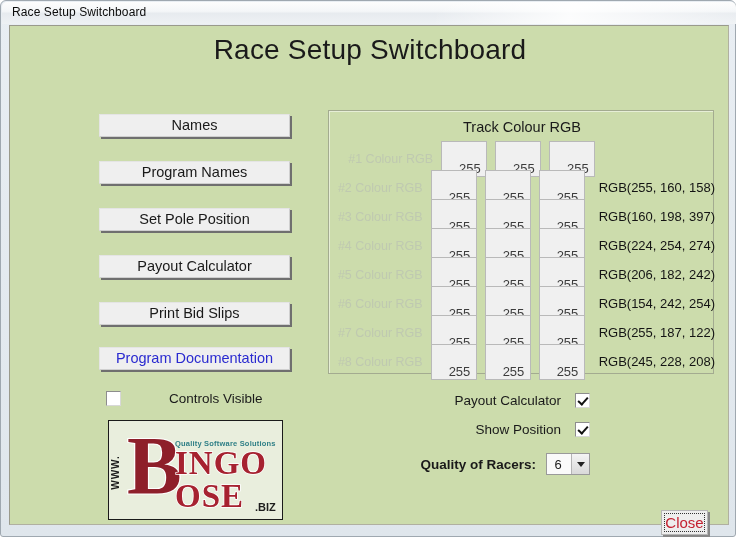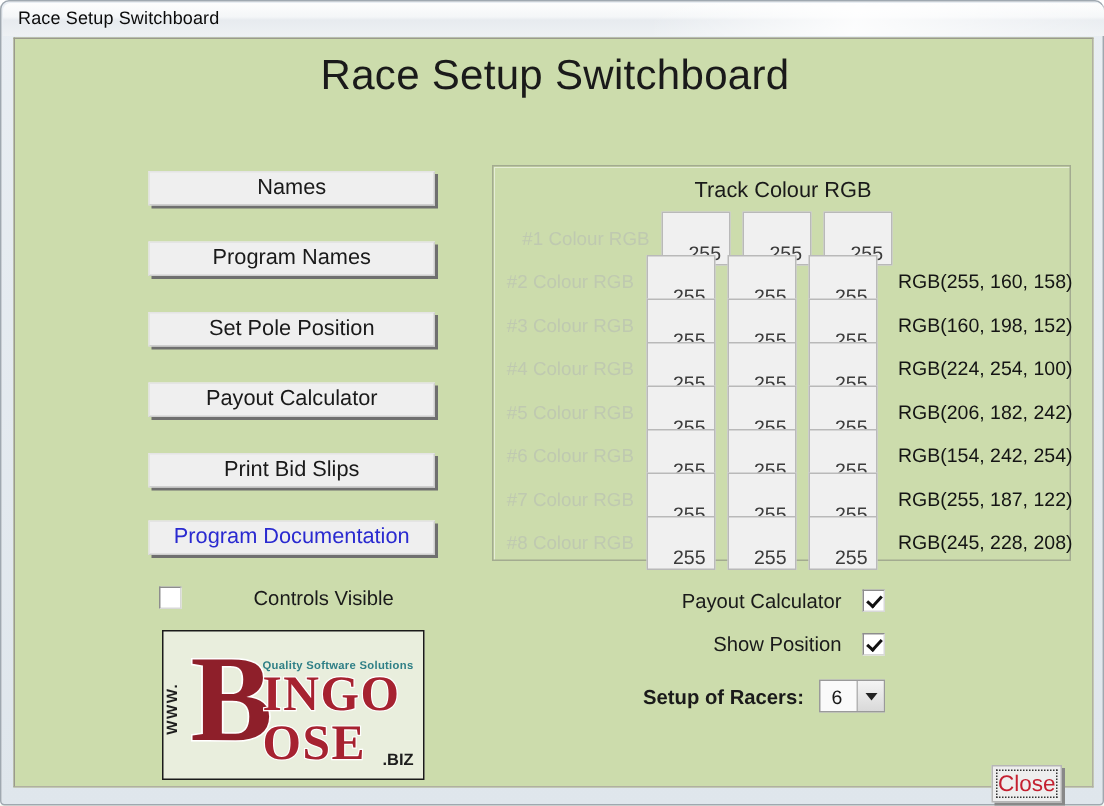--- a/index.html
+++ b/index.html
@@ -417,28 +417,28 @@
             <div class="rgb-input">255</div>
             <div class="rgb-input">255</div>
             <div class="rgb-input">255</div>
             <div class="rgb-text">RGB(255, 160, 158)</div>
           </div>
           <div class="rgb-row">
             <div class="rgb-label">#3 Colour RGB</div>
             <div class="rgb-input">255</div>
             <div class="rgb-input">255</div>
             <div class="rgb-input">255</div>
-            <div class="rgb-text">RGB(160, 198, 152)</div>
+            <div class="rgb-text">RGB(160, 198, 397)</div>
           </div>
           <div class="rgb-row">
             <div class="rgb-label">#4 Colour RGB</div>
             <div class="rgb-input">255</div>
             <div class="rgb-input">255</div>
             <div class="rgb-input">255</div>
-            <div class="rgb-text">RGB(224, 254, 100)</div>
+            <div class="rgb-text">RGB(224, 254, 274)</div>
           </div>
           <div class="rgb-row">
             <div class="rgb-label">#5 Colour RGB</div>
             <div class="rgb-input">255</div>
             <div class="rgb-input">255</div>
             <div class="rgb-input">255</div>
             <div class="rgb-text">RGB(206, 182, 242)</div>
           </div>
           <div class="rgb-row">
             <div class="rgb-label">#6 Colour RGB</div>
@@ -468,21 +468,21 @@
       <div class="opt-label">Payout Calculator</div>
       <div class="cb checked"></div>
     </div>
 
     <div class="opt-row" id="opt-position">
       <div class="opt-label">Show Position</div>
       <div class="cb checked"></div>
     </div>
 
     <div id="racers-row">
-      <div id="racers-label">Setup of Racers:</div>
+      <div id="racers-label">Quality of Racers:</div>
       <div id="racers-select">
         <div id="racers-value">6</div>
         <div id="racers-arrow-box">
           <div id="racers-arrow"></div>
         </div>
       </div>
     </div>
 
     <button id="close-btn">
       <span id="close-focus"></span>

